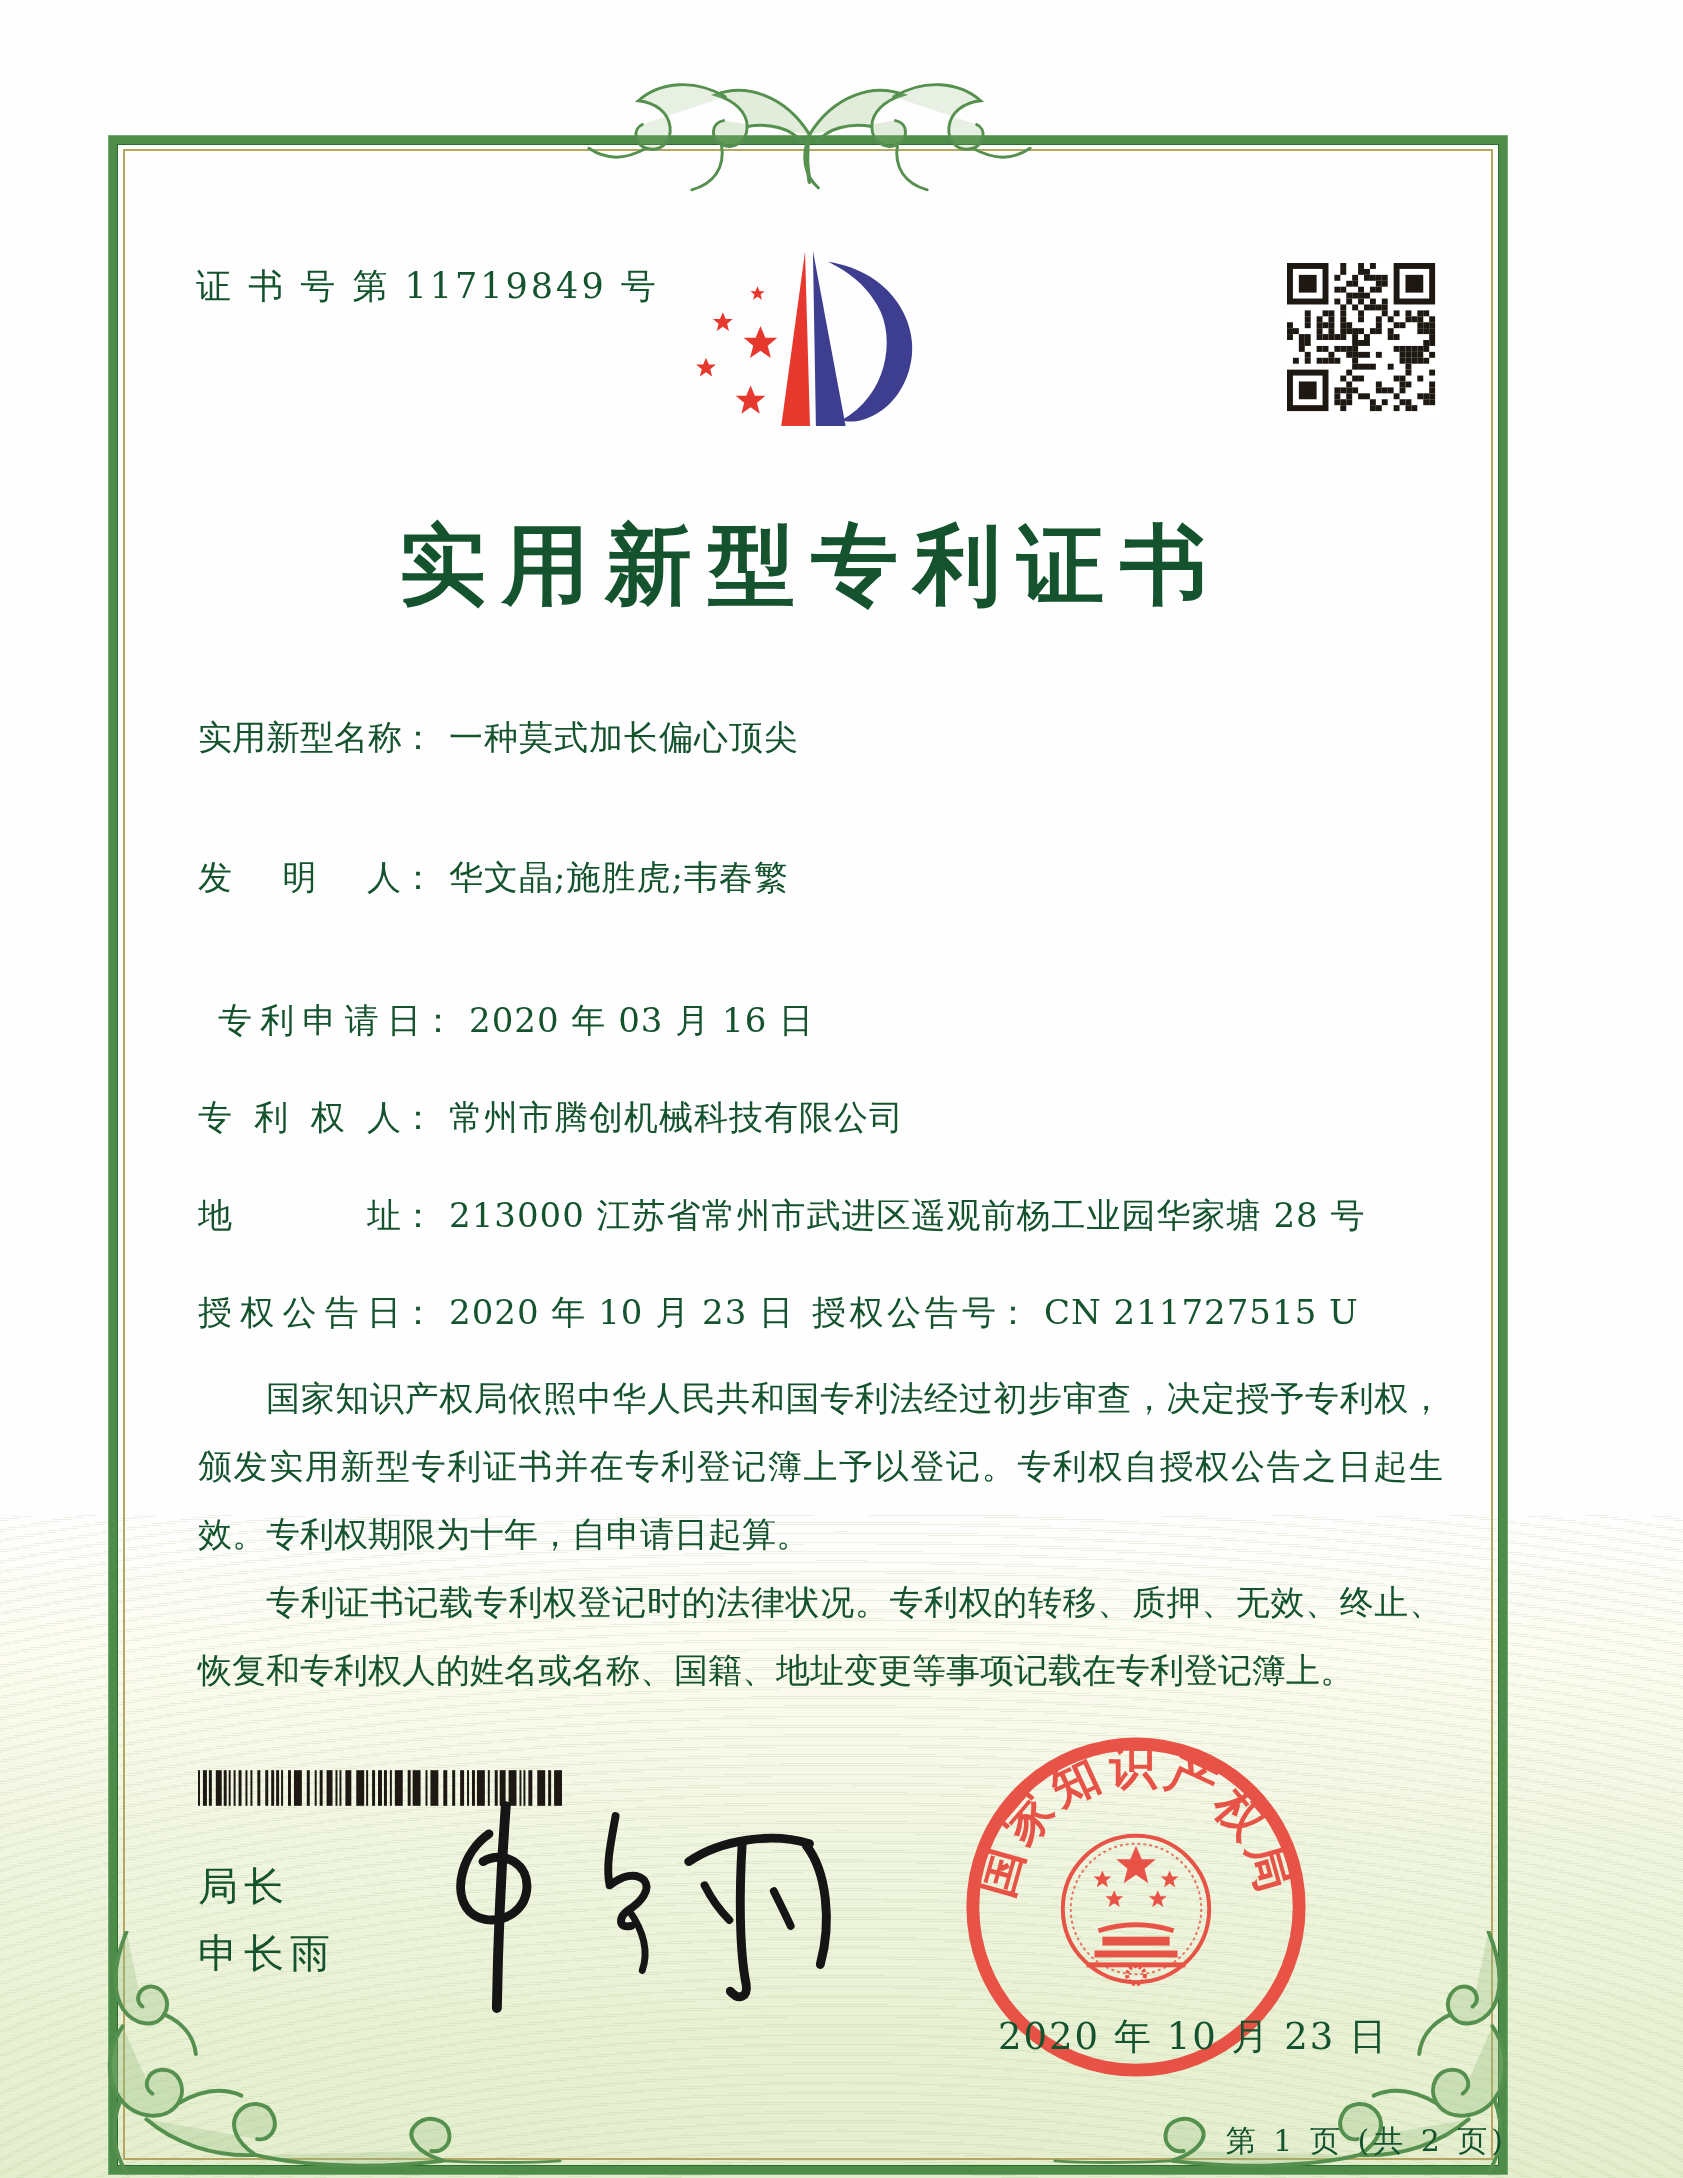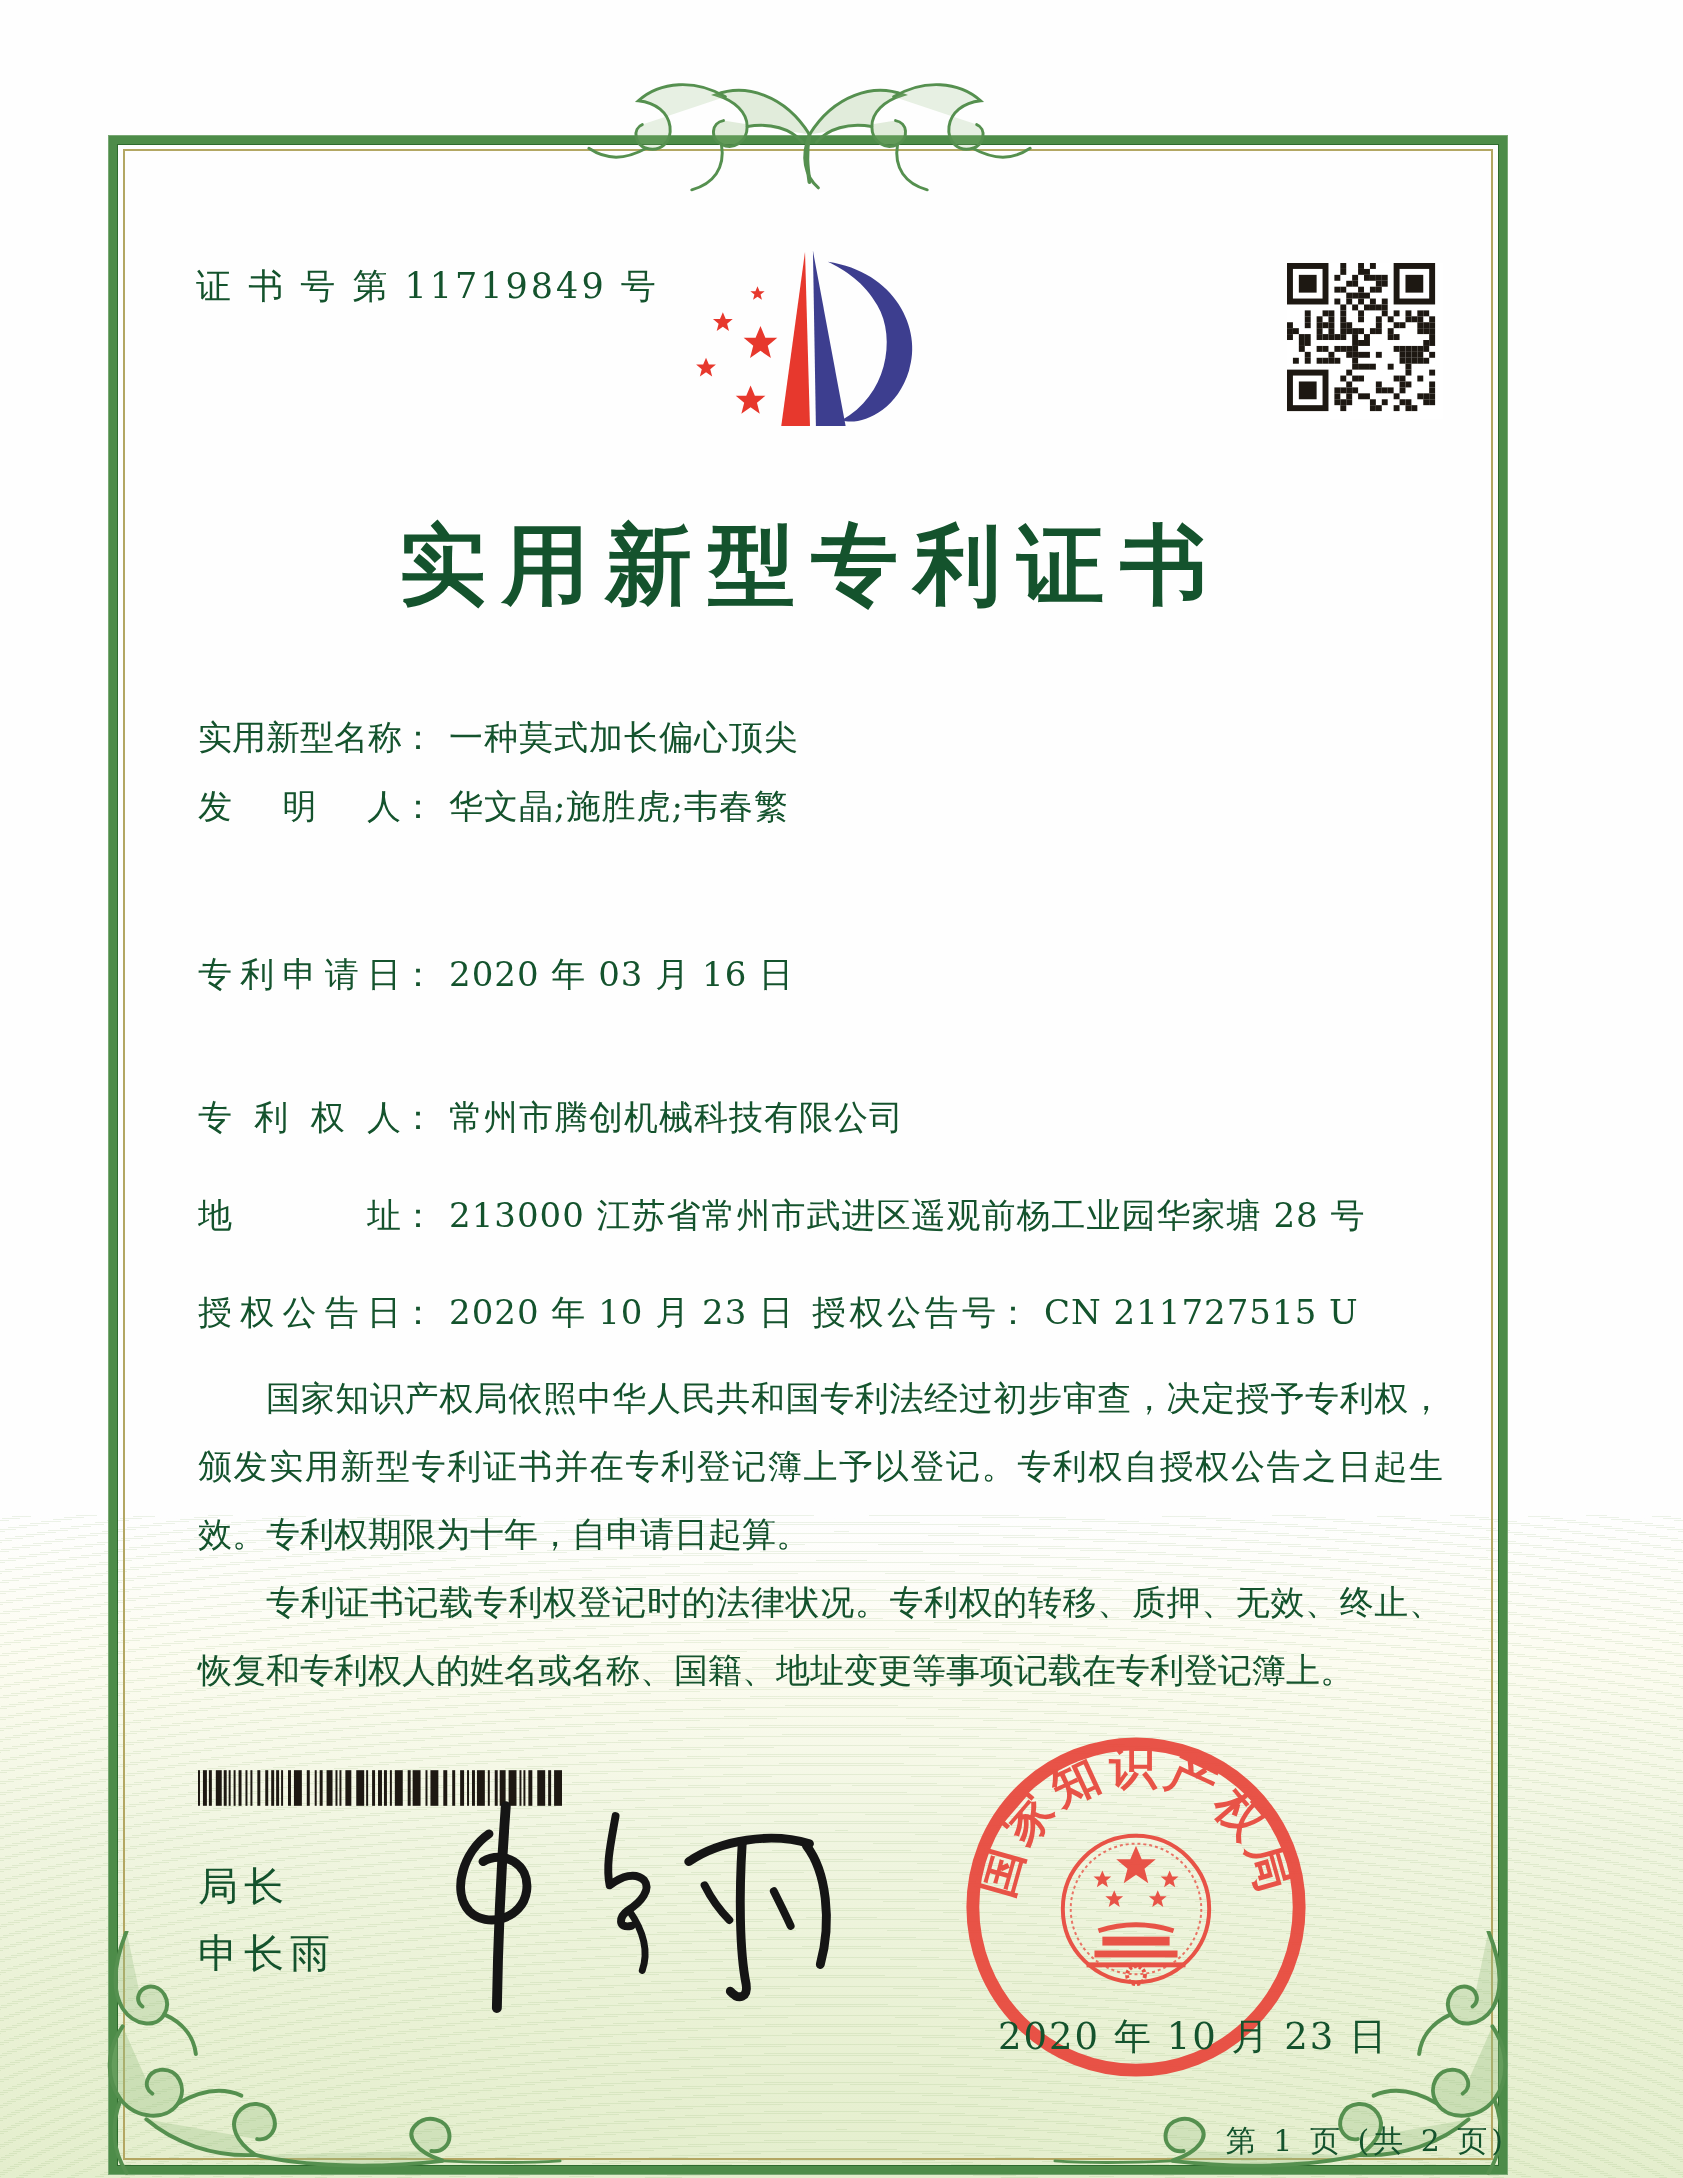--- a/index.html
+++ b/index.html
@@ -30,21 +30,21 @@
   #qr{position:absolute;left:1287px;top:263px;z-index:3;}
   #title{
     position:absolute;left:109px;right:170px;top:507px;text-align:center;
     font-size:87px;font-weight:bold;letter-spacing:16px;z-index:3;white-space:nowrap;
   }
   
   .row{position:absolute;left:198px;font-size:34px;white-space:nowrap;z-index:3;}
   .row .lab{display:inline-block;width:203px;text-align:justify;text-align-last:justify;vertical-align:bottom;}
   .row .colon{display:inline-block;margin-right:14px;}
   .row .val{letter-spacing:1px;}
-  #row1{top:715px;} #row2{top:784px;} #row3{top:901px;} #row4{top:952px;}
+  #row1{top:715px;} #row2{top:855px;} #row3{top:901px;} #row4{top:998px;margin-left:20px;}
   #row5{top:1095px;} #row6{top:1193px;} #row7{top:1290px;}
   #row7 .pair2{position:absolute;left:614px;top:0;white-space:nowrap;}
   #row7 .lab2{display:inline-block;width:184px;text-align:justify;text-align-last:justify;vertical-align:bottom;}
   
   #body-text{
     position:absolute;left:198px;top:1364px;width:1245px;z-index:3;
     font-size:34px;line-height:68px;text-align:justify;
   }
   #body-text p{margin:0;text-indent:2em;}
   

